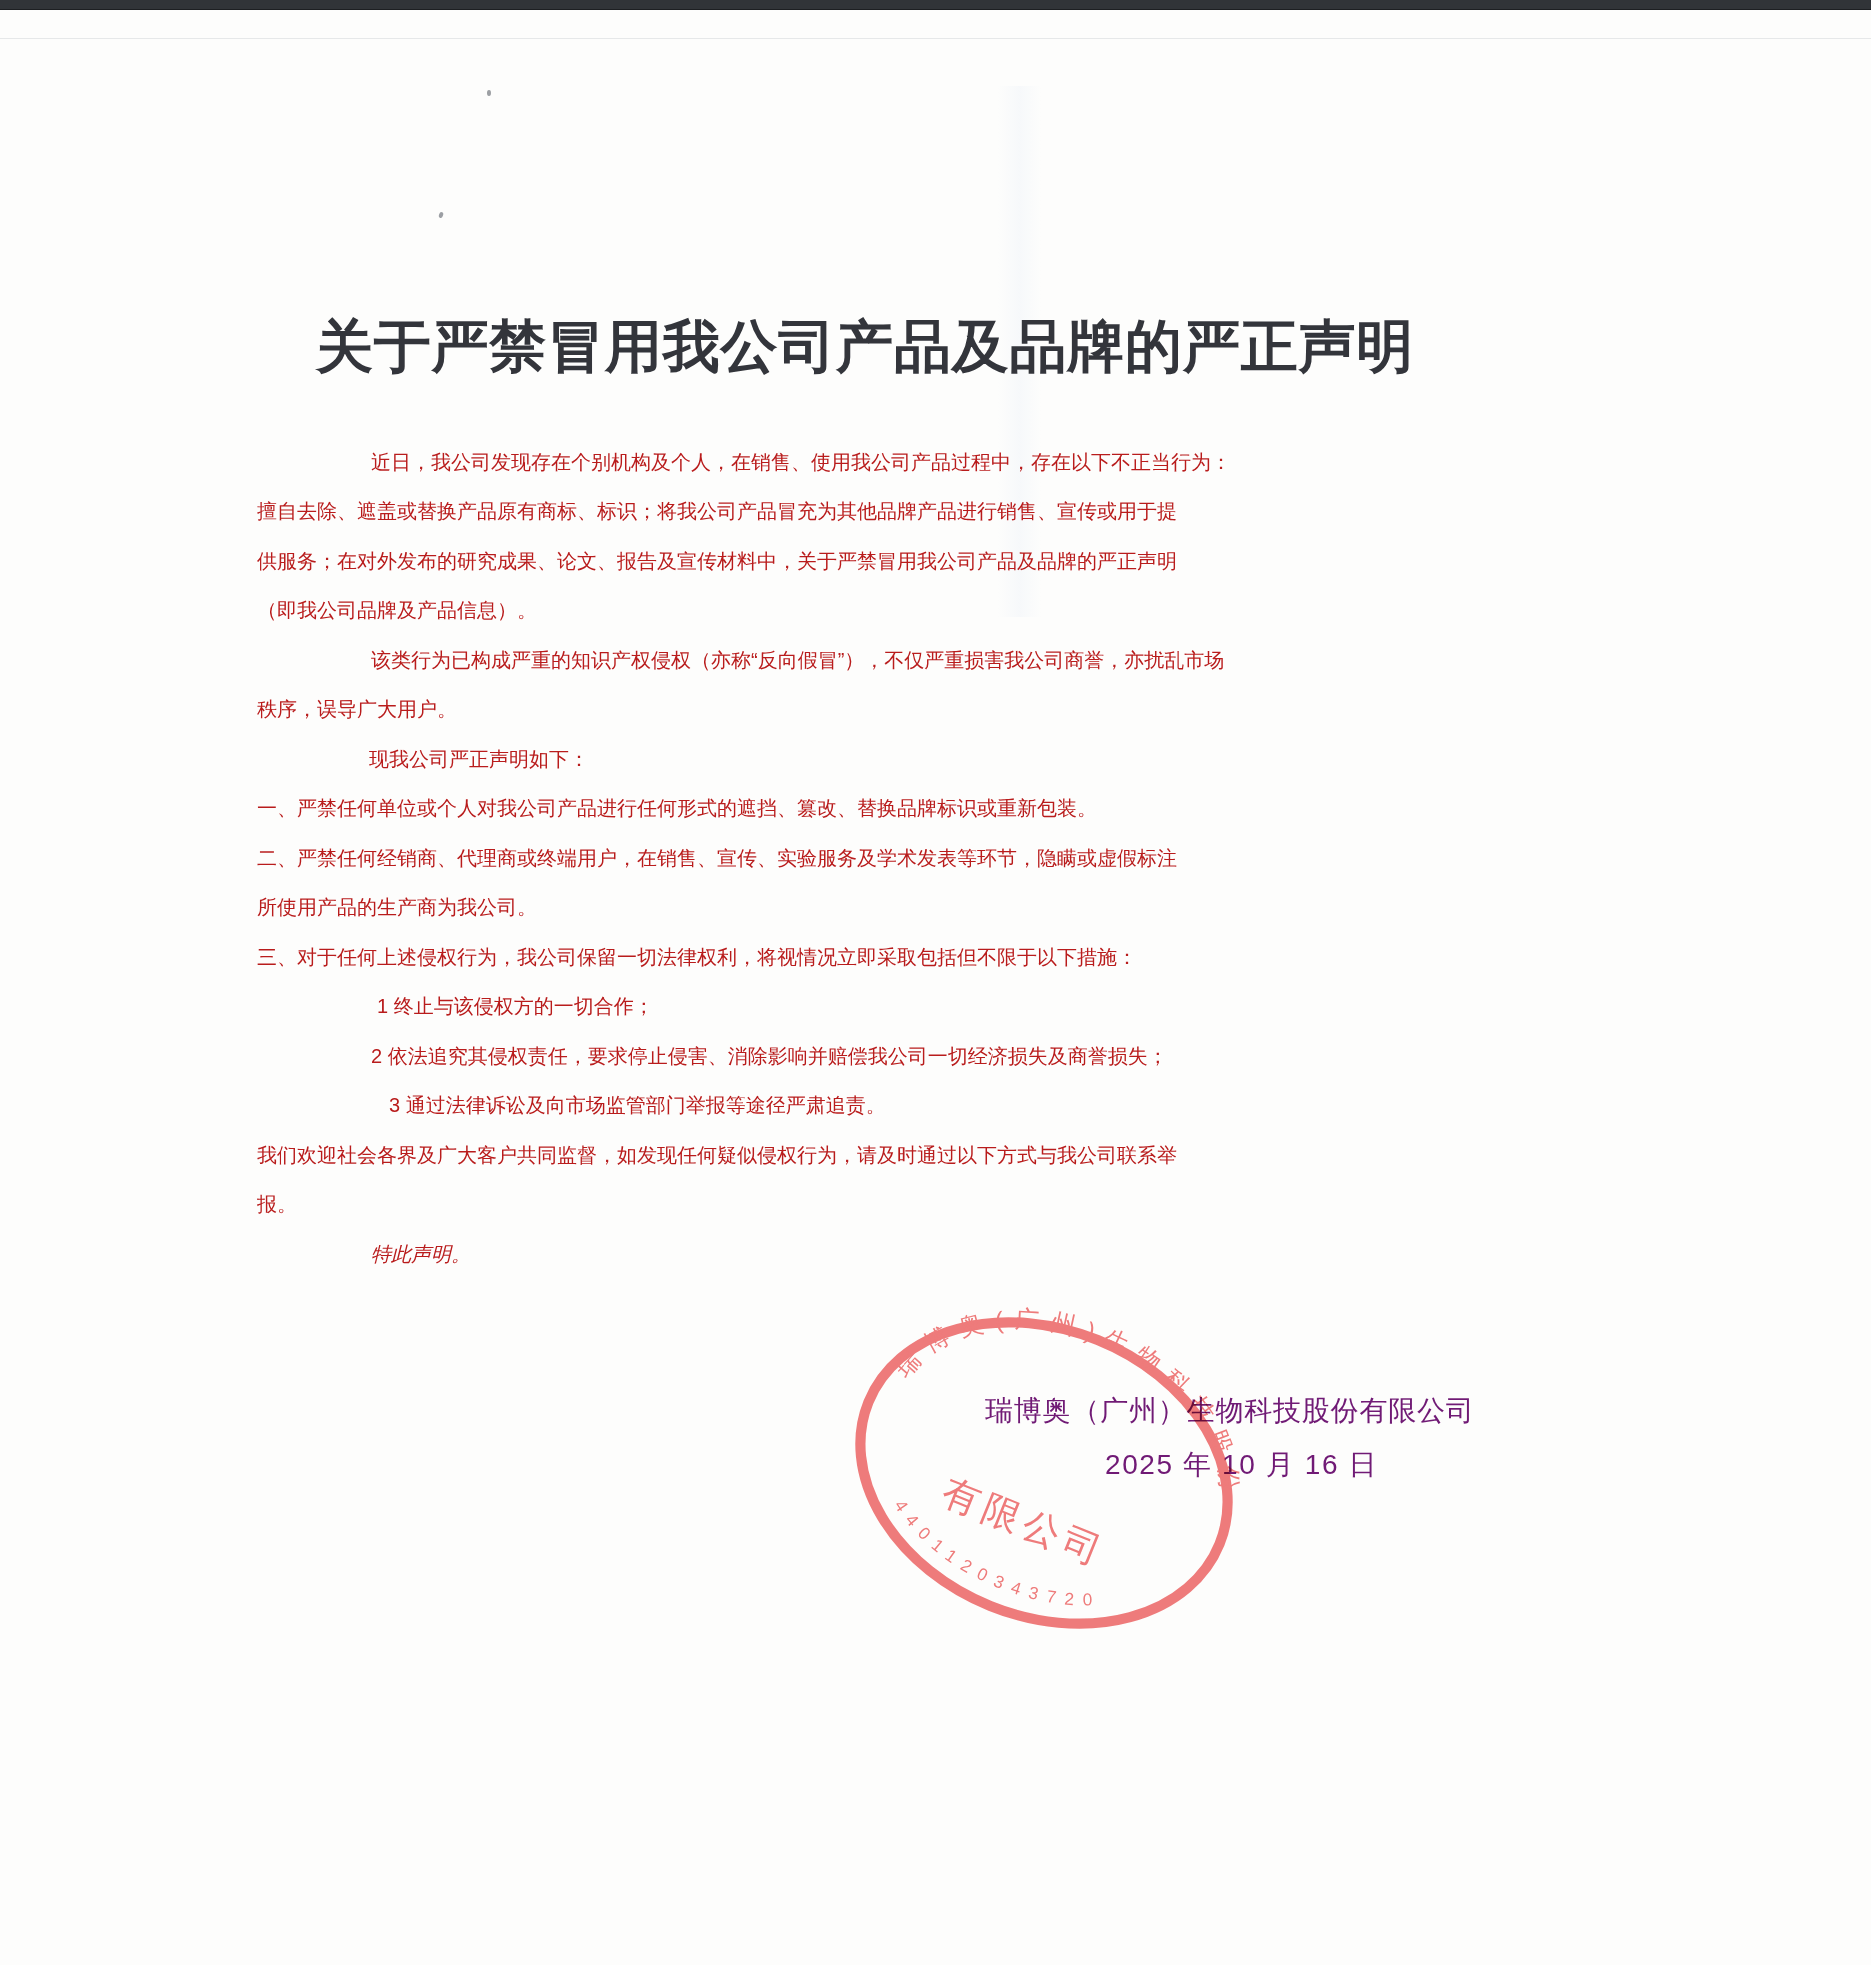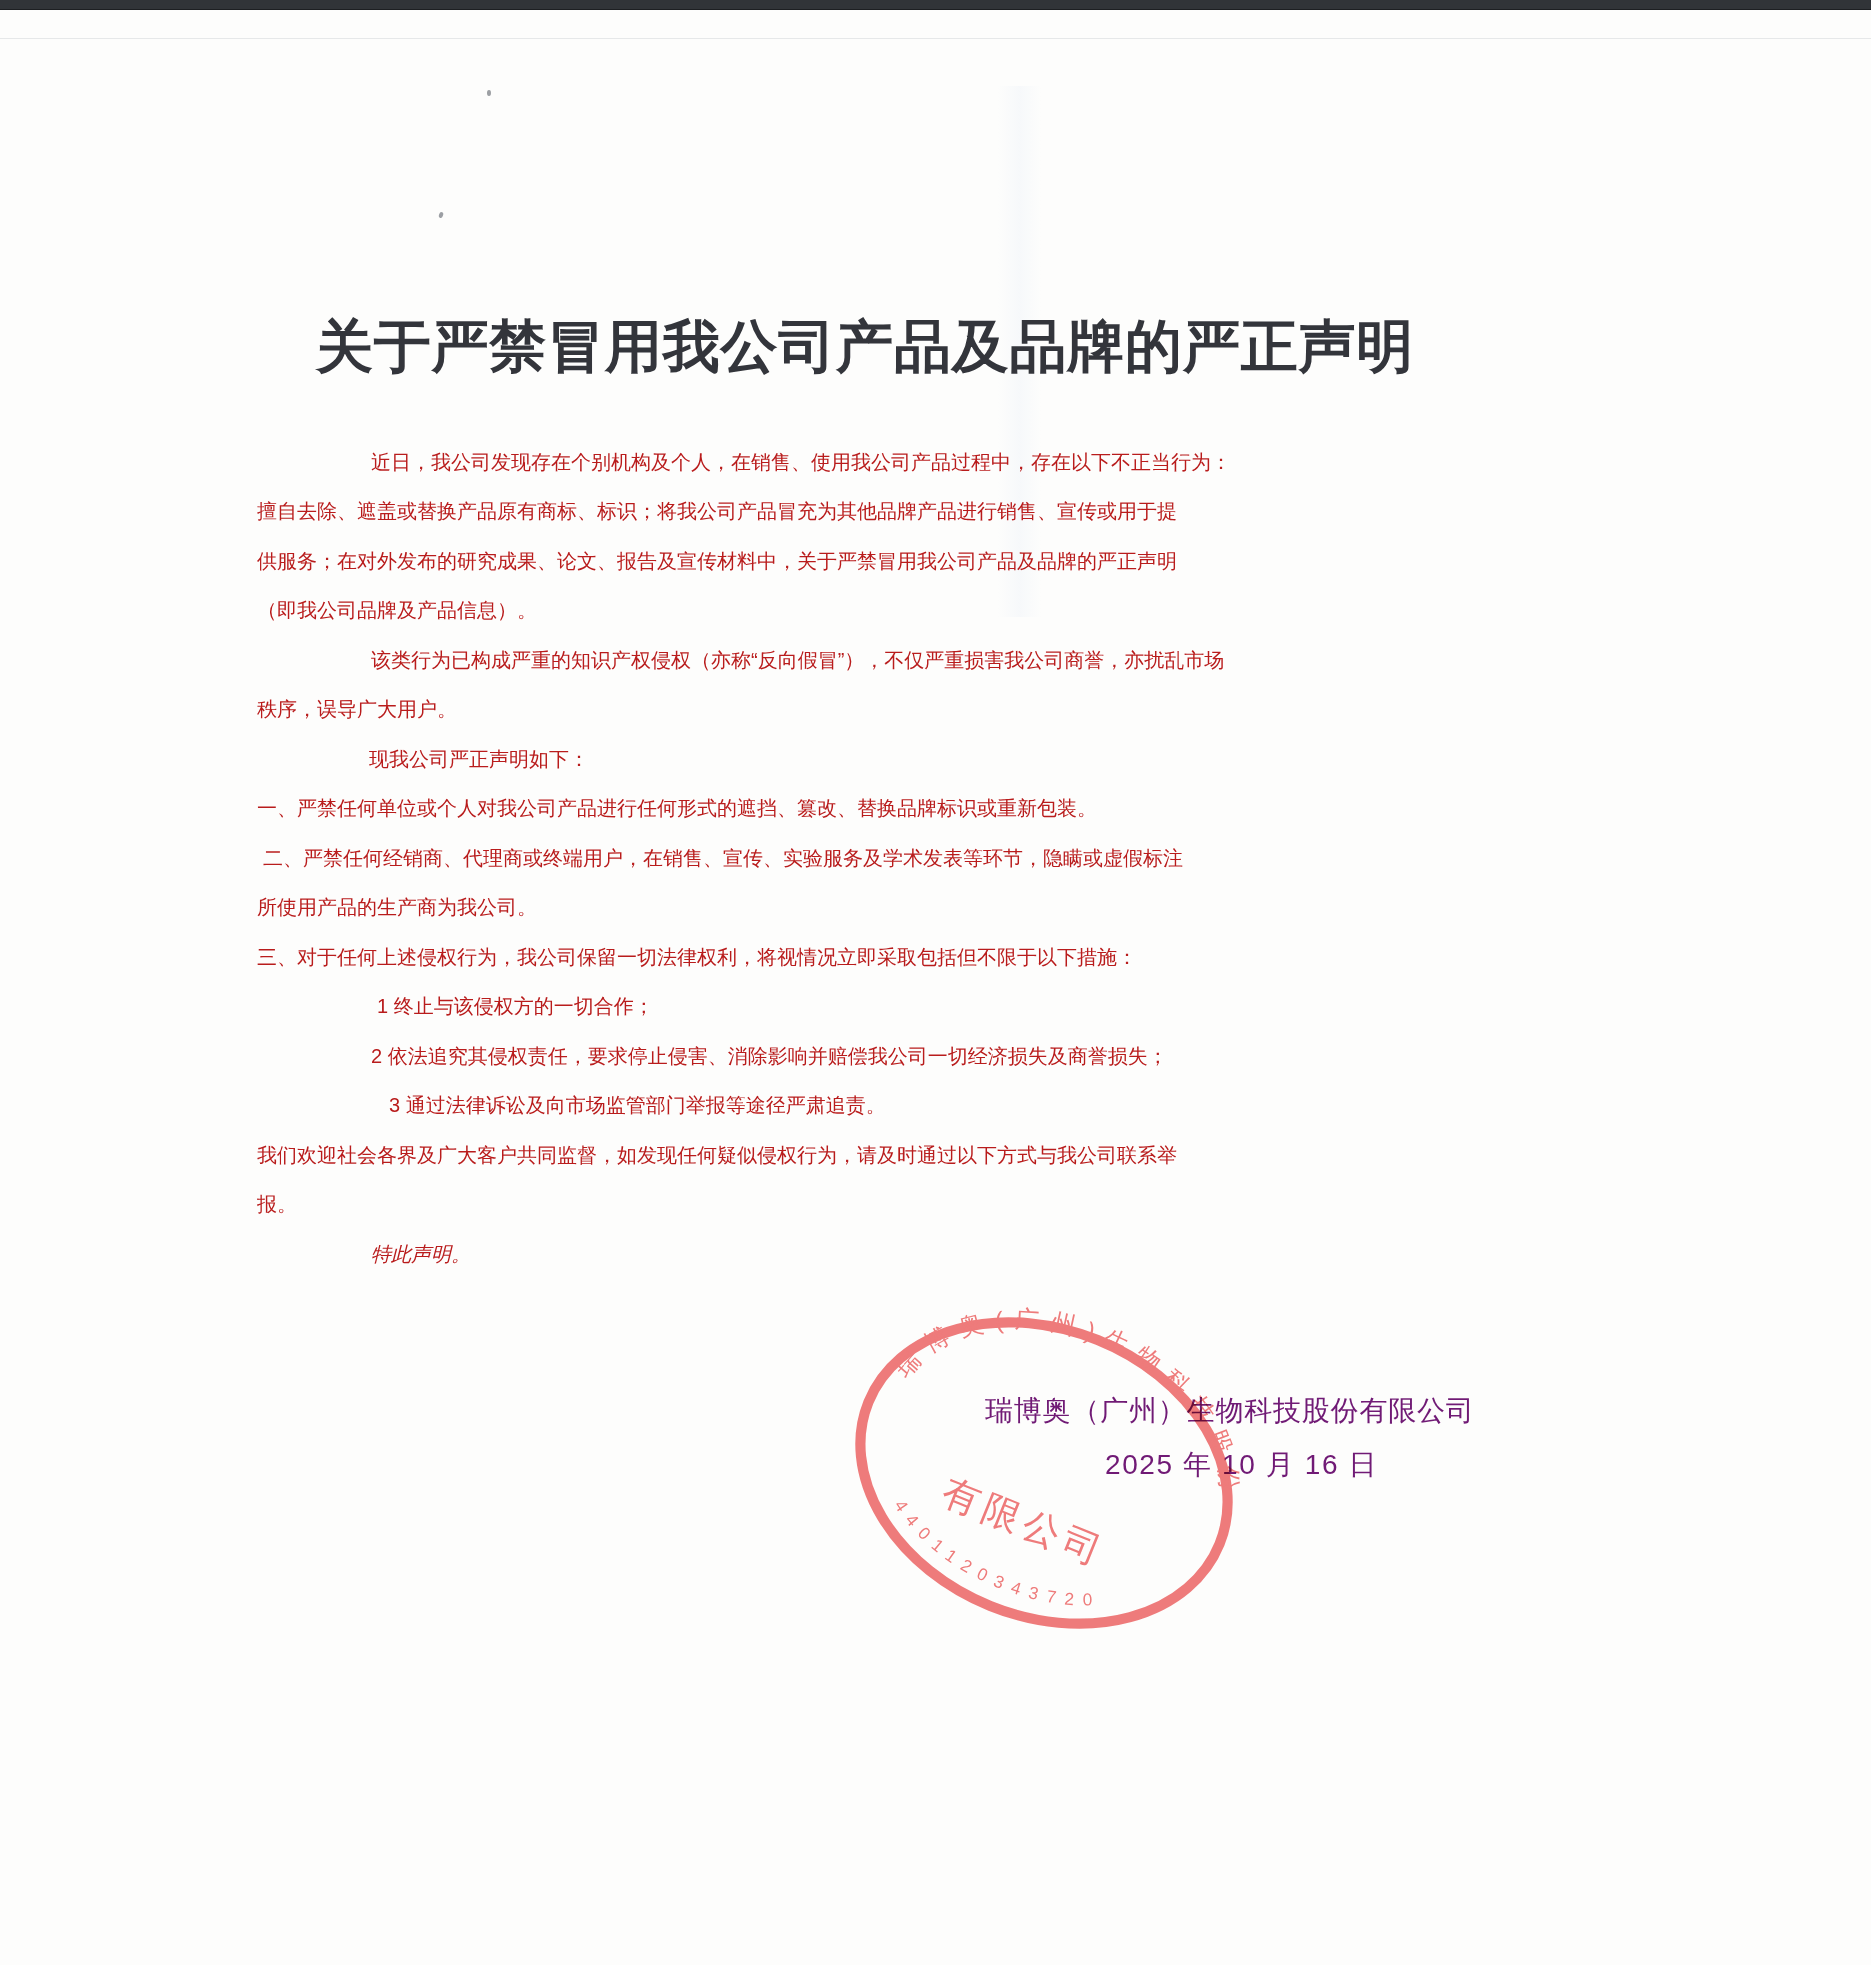--- a/index.html
+++ b/index.html
@@ -56,21 +56,21 @@
 
 <div id="doc-lines">
     <div class="doc-line" style="left: 371px; top: 437px;">近日，我公司发现存在个别机构及个人，在销售、使用我公司产品过程中，存在以下不正当行为：</div>
     <div class="doc-line" style="left: 257px; top: 486px;">擅自去除、遮盖或替换产品原有商标、标识；将我公司产品冒充为其他品牌产品进行销售、宣传或用于提</div>
     <div class="doc-line" style="left: 257px; top: 536px;">供服务；在对外发布的研究成果、论文、报告及宣传材料中，关于严禁冒用我公司产品及品牌的严正声明</div>
     <div class="doc-line" style="left: 257px; top: 585px;">（即我公司品牌及产品信息）。</div>
     <div class="doc-line" style="left: 371px; top: 635px;">该类行为已构成严重的知识产权侵权（亦称“反向假冒”），不仅严重损害我公司商誉，亦扰乱市场</div>
     <div class="doc-line" style="left: 257px; top: 684px;">秩序，误导广大用户。</div>
     <div class="doc-line" style="left: 369px; top: 734px;">现我公司严正声明如下：</div>
     <div class="doc-line" style="left: 257px; top: 783px;">一、严禁任何单位或个人对我公司产品进行任何形式的遮挡、篡改、替换品牌标识或重新包装。</div>
-    <div class="doc-line" style="left: 263px; top: 833px;">二、严禁任何经销商、代理商或终端用户，在销售、宣传、实验服务及学术发表等环节，隐瞒或虚假标注</div>
+    <div class="doc-line" style="left: 257px; top: 833px;">二、严禁任何经销商、代理商或终端用户，在销售、宣传、实验服务及学术发表等环节，隐瞒或虚假标注</div>
     <div class="doc-line" style="left: 257px; top: 882px;">所使用产品的生产商为我公司。</div>
     <div class="doc-line" style="left: 257px; top: 932px;">三、对于任何上述侵权行为，我公司保留一切法律权利，将视情况立即采取包括但不限于以下措施：</div>
     <div class="doc-line" style="left: 377px; top: 981px;">1  终止与该侵权方的一切合作；</div>
     <div class="doc-line" style="left: 371px; top: 1031px;">2  依法追究其侵权责任，要求停止侵害、消除影响并赔偿我公司一切经济损失及商誉损失；</div>
     <div class="doc-line" style="left: 389px; top: 1080px;">3   通过法律诉讼及向市场监管部门举报等途径严肃追责。</div>
     <div class="doc-line" style="left: 257px; top: 1130px;">我们欢迎社会各界及广大客户共同监督，如发现任何疑似侵权行为，请及时通过以下方式与我公司联系举</div>
     <div class="doc-line" style="left: 257px; top: 1179px;">报。</div>
     <div class="doc-line" style="left: 371px; top: 1229px; font-style: italic;">特此声明。</div>
   </div>
 

